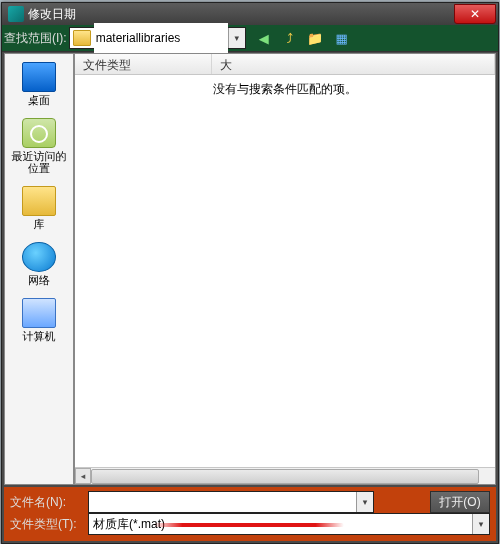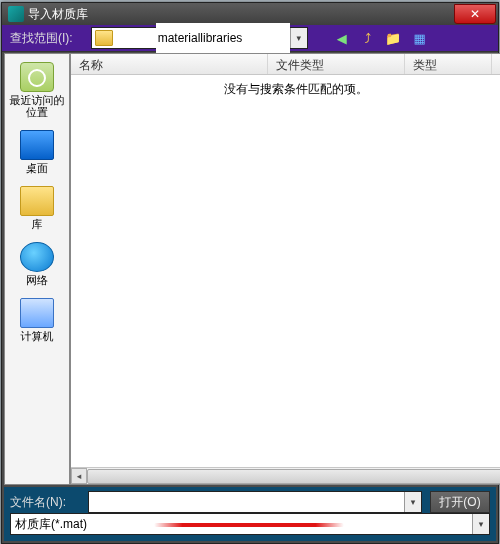--- a/index.html
+++ b/index.html
@@ -3,25 +3,25 @@
 <meta charset="utf-8">
 <style>
   html,body{margin:0;padding:0;font-family:"Microsoft YaHei","SimSun",Arial,sans-serif;font-size:12px;background:#b8c4cc;}
   .window{position:relative;width:496px;height:540px;margin:2px auto;border:1px solid #222;background:#4a4a4a;box-shadow:0 0 4px rgba(0,0,0,.6);}
   
   .titlebar{height:22px;background:linear-gradient(#5c5c5c,#3e3e3e);display:flex;align-items:center;color:#fff;padding:0 2px;}
   .titlebar .appicon{width:16px;height:16px;margin:0 4px;background:linear-gradient(135deg,#17a7a7,#0a6e6e);border-radius:2px;}
   .titlebar .title{flex:1;font-size:12px;}
   .titlebar .close{width:40px;height:18px;background:linear-gradient(#e55a5a,#c21212);border:1px solid #7a0505;border-radius:0 0 3px 3px;color:#fff;display:flex;align-items:center;justify-content:center;font-size:12px;cursor:pointer;}
   
-  .toolbar{height:26px;background:#4c1d95;display:flex;align-items:center;color:#ddd;padding:0 8px;gap:18px;border-bottom:1px solid #333;}
+  .toolbar{height:26px;background:#14532d;display:flex;align-items:center;color:#ddd;padding:0 2px;gap:2px;border-bottom:1px solid #333;}
   .toolbar .lbl{white-space:nowrap;}
   .pathbox{display:flex;align-items:center;height:20px;background:#fff;border:1px solid #222;}
   .pathbox .foldericon{width:16px;height:14px;margin:0 3px;background:linear-gradient(#ffe48a,#e6b93a);border:1px solid #c49a1d;border-radius:1px;}
-  .pathbox input{border:none;outline:none;height:30px;width:130px;font-size:12px;padding:0 2px;margin-left:40px;}
+  .pathbox input{border:none;outline:none;height:30px;width:130px;font-size:12px;padding:0 2px;}
   .pathbox .dd{width:16px;height:20px;background:#eee;border-left:1px solid #999;display:flex;align-items:center;justify-content:center;}
   .tb-icons{display:flex;gap:10px;margin-left:8px;}
   .ico{width:16px;height:16px;display:flex;align-items:center;justify-content:center;font-size:13px;cursor:pointer;}
   
   .body{position:absolute;top:50px;bottom:58px;left:2px;right:2px;display:flex;}
   .sidebar{width:68px;background:#f4f4f4;border:1px solid #888;display:flex;flex-direction:column;align-items:center;padding-top:4px;gap:4px;}
   .sb-item{display:flex;flex-direction:column;align-items:center;width:64px;padding:4px 0;color:#000;cursor:pointer;}
   .sb-item .sicon{width:32px;height:28px;margin-bottom:2px;}
   .sb-item span{font-size:11px;text-align:center;line-height:12px;}
   .recent{background:linear-gradient(#cfe6a8,#a9cf63);border:1px solid #7ba337;border-radius:4px;position:relative;}
@@ -36,38 +36,38 @@
   .c-name{flex:0 0 180px;}
   .c-date{flex:0 0 120px;}
   .c-type{flex:0 0 70px;}
   .c-size{flex:1;}
   .empty{flex:1;display:flex;justify-content:center;padding-top:6px;color:#000;font-size:12px;}
   .hscroll{height:16px;background:#f1f1f1;border-top:1px solid #c7c7c7;position:relative;}
   .hscroll .thumb{position:absolute;left:16px;right:16px;top:1px;height:13px;background:linear-gradient(#eaeaea,#cfcfcf);border:1px solid #a9a9a9;border-radius:2px;}
   .hscroll .arr{position:absolute;top:0;width:16px;height:16px;background:#e6e6e6;border:1px solid #adadad;box-sizing:border-box;display:flex;align-items:center;justify-content:center;font-size:9px;color:#555;}
   .hscroll .arr.l{left:0;}
   
-  .bottom{position:absolute;left:2px;right:2px;bottom:2px;height:54px;background:#0c4a6e;color:#ddd;padding:4px 6px;box-sizing:border-box;}
+  .bottom{position:absolute;left:2px;right:2px;bottom:2px;height:54px;background:#c2410c;color:#ddd;padding:4px 6px;box-sizing:border-box;}
   .brow{display:flex;align-items:center;height:22px;gap:8px;}
   .brow .blbl{width:70px;text-align:left;white-space:nowrap;}
   .combo{flex:1;height:20px;background:#fff;border:1px solid #222;display:flex;align-items:center;}
   .combo input{flex:1;border:none;outline:none;height:18px;font-size:12px;padding:0 4px;background:#fff;}
   .combo .dd{width:16px;height:20px;background:#eee;border-left:1px solid #999;display:flex;align-items:center;justify-content:center;}
-  .btn{width:58px;height:20px;background:linear-gradient(#6a6a6a,#525252);border:1px solid #2e2e2e;color:#eee;font-size:12px;display:flex;align-items:center;justify-content:center;cursor:pointer;}
+  .btn{width:58px;height:20px;background:linear-gradient(#6a6a6a,#525252);border:1px solid #2e2e2e;color:#eee;font-size:12px;display:flex;align-items:center;justify-content:center;cursor:pointer;margin-left:48px;}
   .underline{position:absolute;left:150px;width:190px;top:36px;height:4px;background:linear-gradient(to right,rgba(230,20,20,0) 0%,#e01414 15%,#e01414 85%,rgba(230,20,20,0) 100%);border-radius:2px;pointer-events:none;}
   .chev{font-size:9px;color:#444;}
 </style>
 </head>
 <body>
 
 <div class="window">
 
   <div class="titlebar">
     <div class="appicon"></div>
-    <div class="title">导入材质库</div>
+    <div class="title">修改日期</div>
     <div class="close">
       <span>✕</span>
     </div>
   </div>
 
   <div class="toolbar">
     <span class="lbl">查找范围(I):</span>
     <div class="pathbox">
       <div class="foldericon"></div>
       <input type="text" value="materiallibraries" style="">
@@ -80,46 +80,44 @@
       <div class="ico" style="color:#ffd24a;">⤴</div>
       <div class="ico" style="color:#ffd24a;">📁</div>
       <div class="ico" style="color:#6ab8ff;">▦</div>
     </div>
   </div>
 
   <div class="body">
 
     <div class="sidebar">
       <div class="sb-item">
+        <div class="sicon desktop"></div>
+        <span>桌面</span>
+      </div>
+      <div class="sb-item">
         <div class="sicon recent"></div>
         <span>最近访问的位置</span>
-      </div>
-      <div class="sb-item">
-        <div class="sicon desktop"></div>
-        <span>桌面</span>
       </div>
       <div class="sb-item">
         <div class="sicon lib"></div>
         <span>库</span>
       </div>
       <div class="sb-item">
         <div class="sicon network"></div>
         <span>网络</span>
       </div>
       <div class="sb-item">
         <div class="sicon computer"></div>
         <span>计算机</span>
       </div>
     </div>
 
     <div class="filepane">
       <div class="cols">
-        <div class="c-name">名称</div>
         <div class="c-date">文件类型</div>
-        <div class="c-type">类型</div>
         <div class="c-size">大</div>
       </div>
       <div class="empty">
         <span>没有与搜索条件匹配的项。</span>
       </div>
       <div class="hscroll">
         <div class="arr l">◂</div>
         <div class="thumb"></div>
 
       </div>
@@ -131,20 +129,21 @@
       <div class="blbl">文件名(N):</div>
       <div class="combo">
         <input type="text" value="" style="">
         <div class="dd">
             <span class="chev">▾</span>
           </div>
       </div>
       <div class="btn">打开(O)</div>
     </div>
     <div class="brow">
+      <div class="blbl">文件类型(T):</div>
       <div class="combo">
         <input type="text" readonly="" value="材质库(*.mat)" style="">
         <div class="dd">
             <span class="chev">▾</span>
           </div>
       </div>
     </div>
     <div class="underline"></div>
   </div>
 

